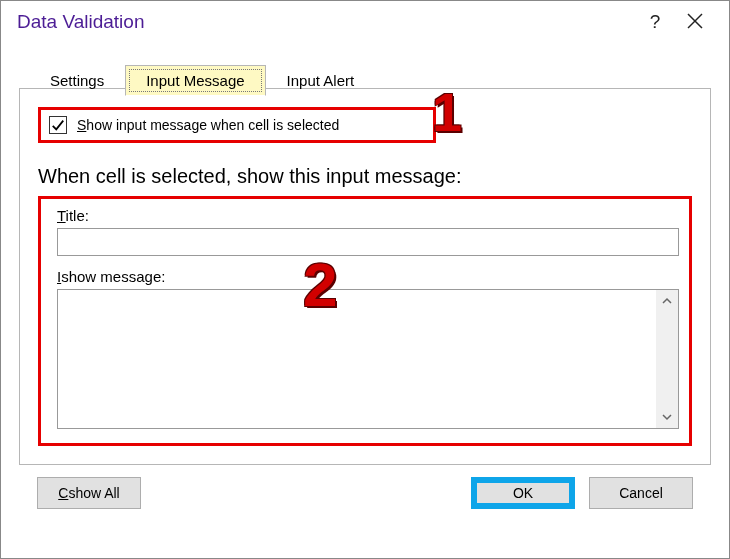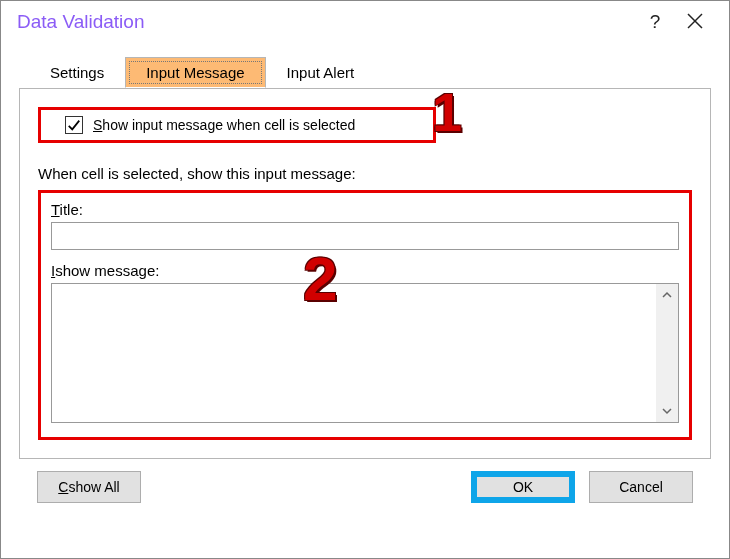--- a/index.html
+++ b/index.html
@@ -18,21 +18,21 @@
     }
     .titlebar {
       display: flex;
       align-items: center;
       padding: 10px 14px 10px 16px;
       background: #fff;
     }
     .titlebar .title {
       font-size: 19px;
       flex: 1;
-      color: #8b5cf6;
+      color: #4c1d95;
     }
     .titlebar .help-btn {
       font-size: 19px;
       color: #222;
       width: 40px;
       text-align: center;
       cursor: pointer;
     }
     .titlebar .close-btn {
       width: 40px;
@@ -50,65 +50,65 @@
       margin: 6px 0 0 0;
       padding-left: 10px;
       height: 34px;
     }
     .tab {
       padding: 6px 20px 6px 20px;
       font-size: 15px;
       color: #000;
       cursor: pointer;
       position: relative;
-      top: 0;
+      top: 8px;
       border: 1px solid transparent;
     }
     .tab.active {
-      background: #fdba74;
+      background: #fef9c3;
       border: 1px solid #b6b6b6;
       border-bottom: 1px solid #fff;
       outline: 1px dotted #777;
       outline-offset: -5px;
       margin-top: 26px;
     }
     .tab-content {
       border: 1px solid #b6b6b6;
       border-top: none;
       padding: 18px 18px 18px 18px;
       position: relative;
     }
     .checkbox-row {
       display: flex;
       align-items: center;
       border: 3px solid #e60000;
-      padding: 6px 24px;
+      padding: 6px 8px;
       width: 398px;
       margin-bottom: 22px;
     }
     .chk {
       width: 18px;
       height: 18px;
       border: 1px solid #333;
       background: #fff;
       display: inline-flex;
       align-items: center;
       justify-content: center;
       margin-right: 10px;
       flex-shrink: 0;
     }
     .chk svg { width: 14px; height: 14px; }
     .checkbox-row .lbl .u { text-decoration: underline; }
     .section-lbl {
-      font-size: 15px;
+      font-size: 20px;
       margin-bottom: 8px;
     }
     .red-box-2 {
       border: 3px solid #e60000;
-      padding: 8px 10px 14px 10px;
+      padding: 8px 10px 14px 16px;
       position: relative;
     }
     .field-label { font-size: 15px; margin-bottom: 4px; }
     .field-label .u { text-decoration: underline; }
     .text-input {
       width: 100%;
       height: 28px;
       border: 1px solid #999;
       background: #fff;
       margin-bottom: 12px;

